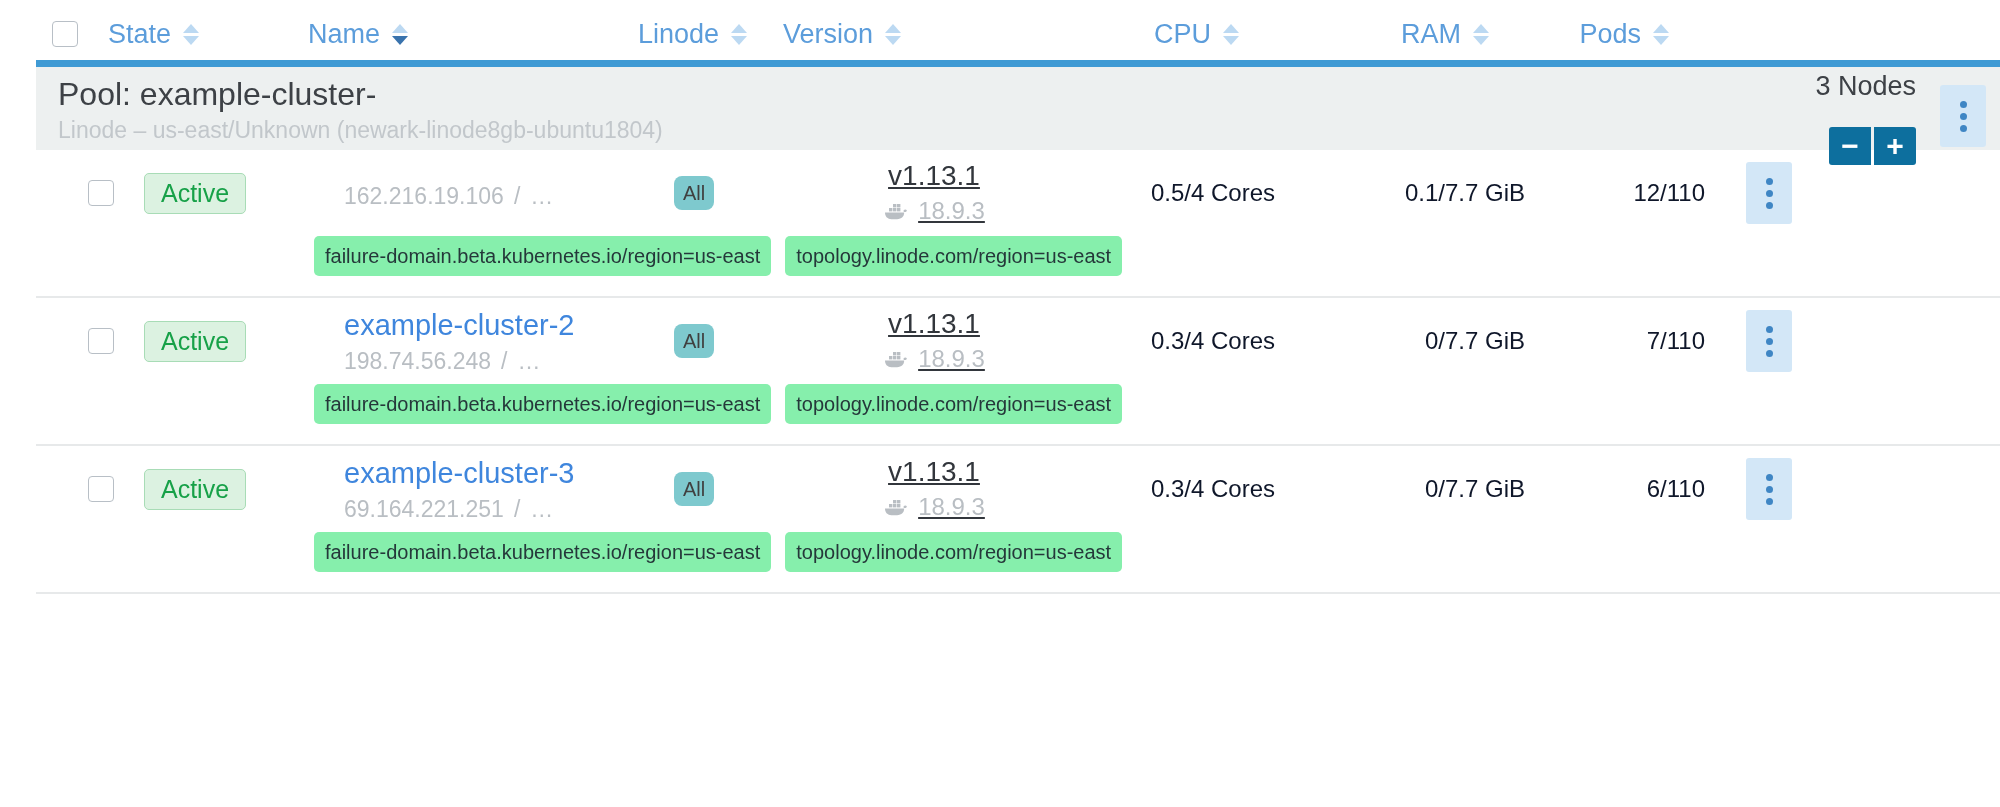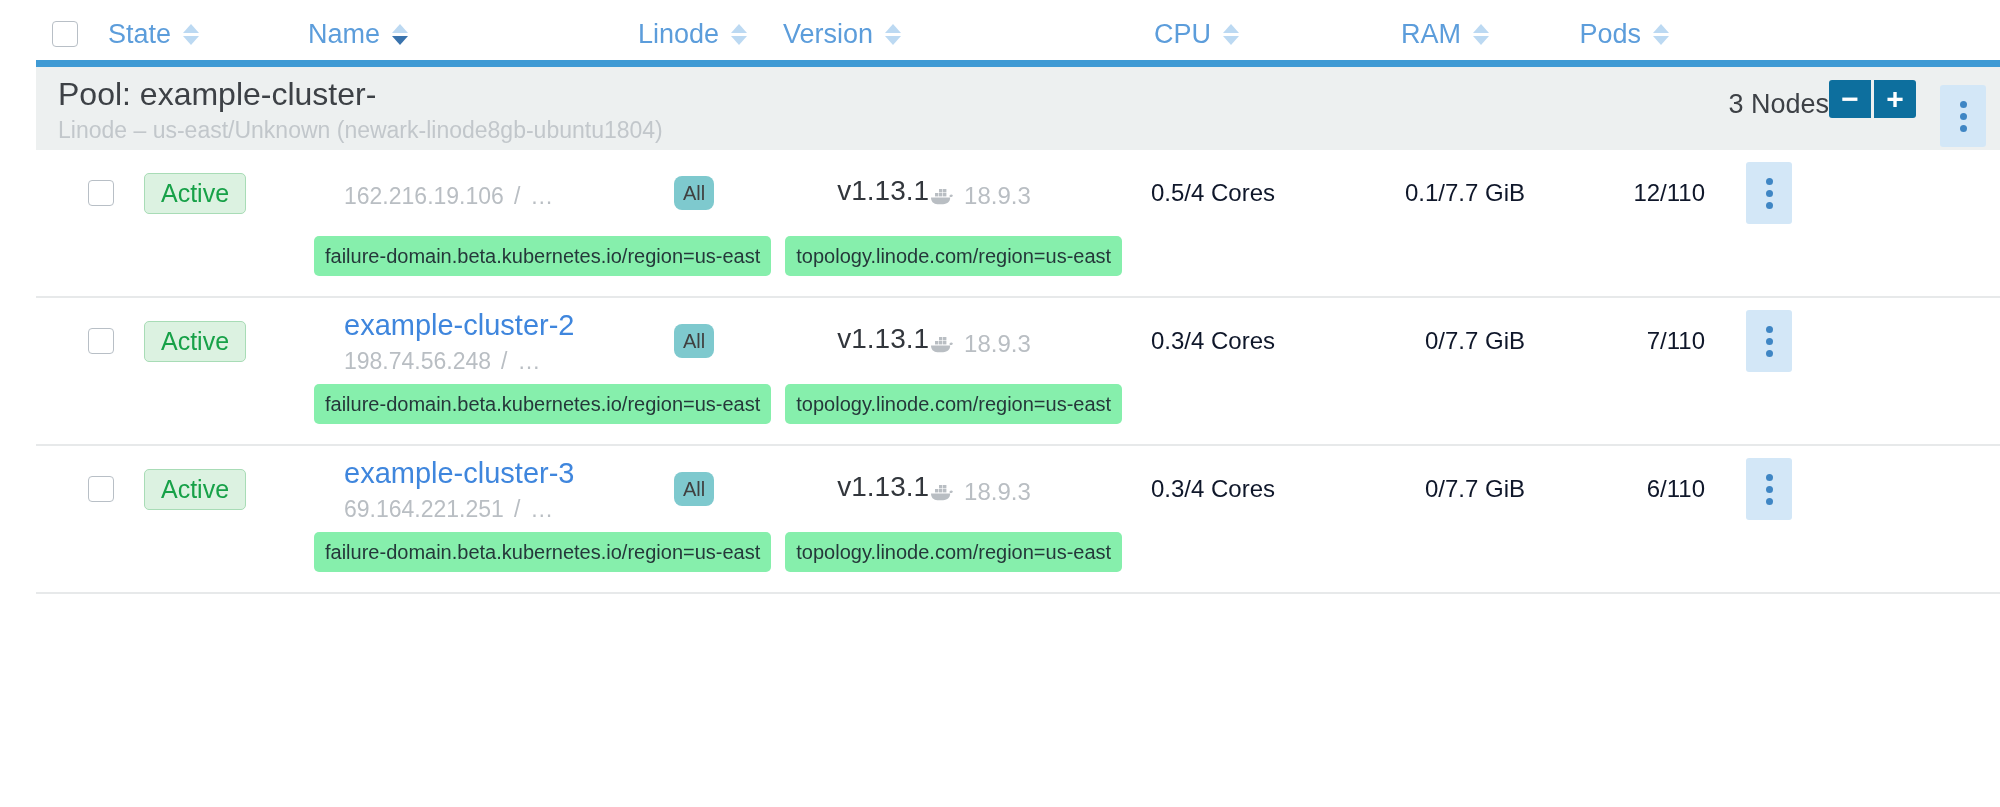--- a/index.html
+++ b/index.html
@@ -55,21 +55,21 @@
   .pool-band{
     background:#edf0f0;height:83px;position:relative;
     margin-left:36px;width:1964px;box-sizing:border-box;
     display:flex;align-items:flex-start;
   }
   .pool-text{padding:10px 0 0 22px;}
   .pool-title{font-size:32px;color:#3d4146;line-height:1.1;font-weight:400;}
   .pool-sub{font-size:23px;color:#c2c7cb;margin-top:6px;line-height:1.1;}
   .pool-right{
     position:absolute;right:84px;top:6px;
-    display:flex;flex-direction:row;align-items:flex-end;
+    display:flex;flex-direction:column;align-items:flex-end;gap:20px;
   }
   .nodes-count{font-size:27px;color:#3d4146;line-height:1;}
   .pm-group{display:flex;margin-top:7px;}
   .pm-btn{
     width:42px;height:38px;background:#0d6f9e;color:#fff;
     display:flex;align-items:center;justify-content:center;
     font-size:30px;line-height:1;cursor:pointer;user-select:none;font-weight:700;
   }
   .pm-btn.minus{border-radius:3px 0 0 3px;margin-right:3px;}
   .pm-btn.plus {border-radius:0 3px 3px 0;}
@@ -104,21 +104,21 @@
   .node-link{color:#3f86dd;font-size:29px;line-height:1.15;text-decoration:none;cursor:pointer;}
   .node-ip{color:#b9bec3;font-size:23px;margin-top:7px;line-height:1;}
   .node-ip .sep{margin:0 10px;}
   .node-ip .ell{letter-spacing:1px;}
 
   .chip-role{
     background:#7ec9ce;color:#404040;font-size:20px;
     padding:7px 9px;line-height:1;display:inline-block;border-radius:8px;
   }
 
-  .ver-wrap{display:flex;align-items:flex-start;justify-content:center;}
+  .ver-wrap{display:flex;flex-direction:column;align-items:center;justify-content:center;text-decoration:underline;}
   .ver-k8s{font-size:28px;color:#32363c;line-height:1.1;}
   .ver-docker{display:flex;align-items:center;margin-top:6px;color:#b9bec3;font-size:24px;}
   .whale{margin-right:9px;display:inline-flex;}
 
   .metric{font-size:24px;color:#0f172a;white-space:nowrap;}
 
   .labels-row{display:flex;padding:0 0 14px 278px;}
   .chip-label{
     background:#86efac;color:#25383a;font-size:20px;line-height:1;
     padding:10px 11px;border-radius:5px;margin-right:14px;white-space:nowrap;

